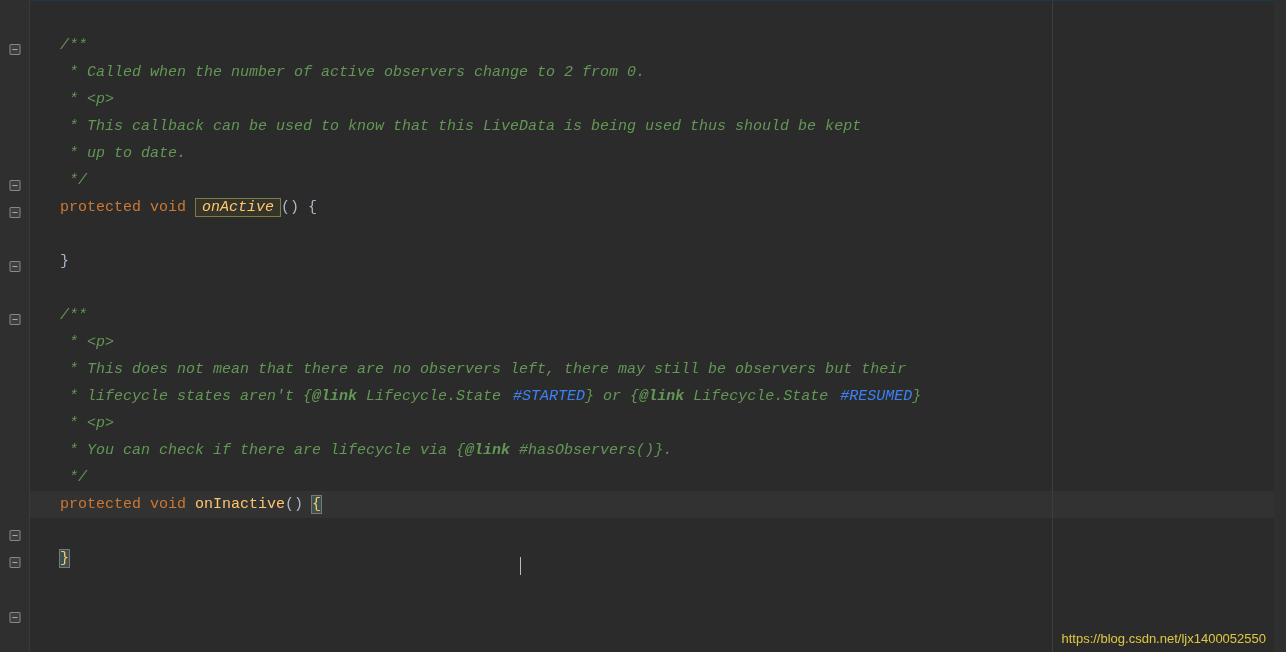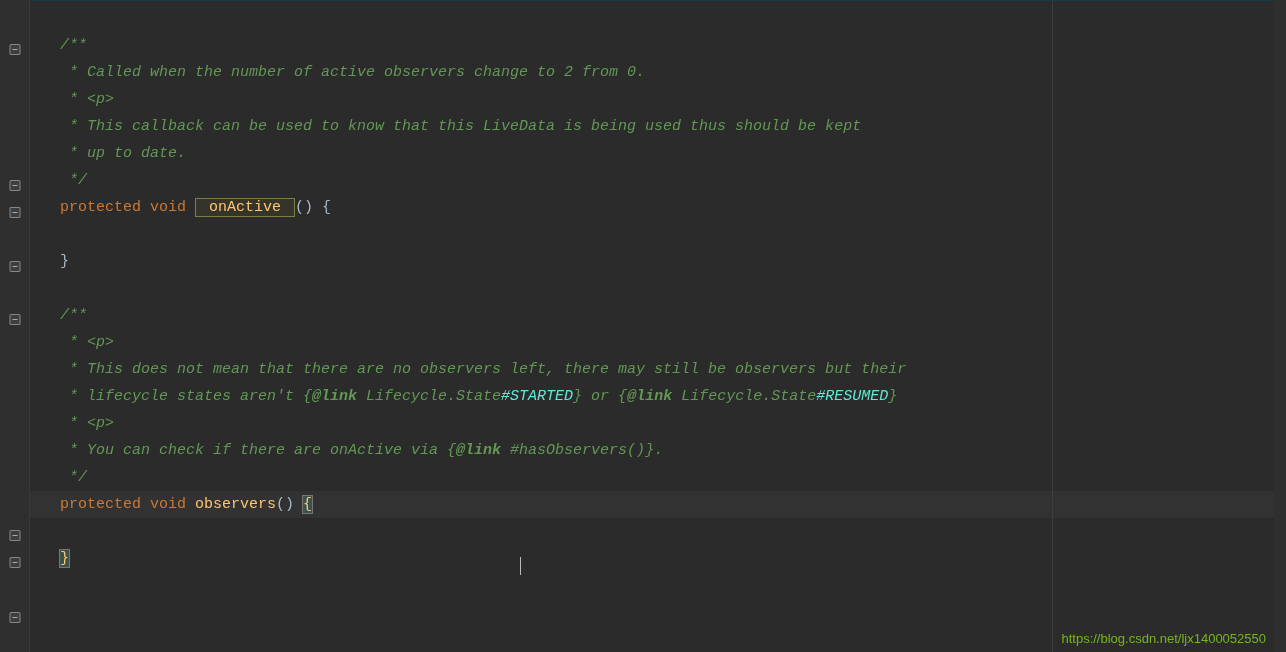--- a/index.html
+++ b/index.html
@@ -52,52 +52,53 @@
   }
   .line {
     height: 27px;
     line-height: 27px;
     white-space: pre;
     padding-left: 30px;
   }
   .line.current {
     background: #323232;
   }
-  .comment   { color: #5eead4; font-style: italic; }
+  .comment   { color: #3b82f6; font-style: italic; margin-left: 12px; }
   .javadoc   { color: #629755; font-style: italic; }
   .link-tag  { color: #629755; font-style: italic; font-weight: bold; }
   .keyword   { color: #cc7832; }
   .plain     { color: #a9b7c6; }
   .method    { color: #ffc66d; }
   .brace     { color: #a9b7c6; }
   .caret-brace { background: #3b514d; outline: 1px solid #777; color:#ffc66d; }
   .boxed {
     border: 1px solid #7e7e42;
-    padding: 0 13px;
+    padding: 0 6px;
     background: rgba(80,80,40,0.25);
+    font-style: italic;
   }
   .right-margin {
     position: absolute;
     top: 0;
     bottom: 0;
     width: 1px;
     background: #3d3d3d;
     left: 1022px;
   }
   .text-cursor {
     position: absolute;
     width: 1px;
     height: 18px;
     background: #bbbbbb;
   }
   .watermark {
     position: absolute;
     right: 8px;
     bottom: 6px;
-    color: #84cc16;
+    color: #fde047;
     font-family: Arial, sans-serif;
     font-size: 13px;
     opacity: 0.85;
     margin-top: 8px;
   }
   .scrollbar {
     width: 12px;
     background: #2f2f2f;
   }
 </style>
@@ -132,24 +133,24 @@
     <div class="line"><span class="keyword">protected</span><span class="plain"> </span><span class="keyword">void</span><span class="plain"> </span><span class="method boxed">onActive</span><span class="plain">()</span><span class="plain"> </span><span class="brace">{</span></div>
     <div class="line"><span class="plain"> </span></div>
     <div class="line"><span class="brace">}</span></div>
     <div class="line"><span class="plain"> </span></div>
 
     <div class="line"><span class="javadoc">/**</span></div>
     <div class="line"><span class="javadoc"> * &lt;p&gt;</span></div>
     <div class="line"><span class="javadoc"> * This does not mean that there are no observers left, there may still be observers but their</span></div>
     <div class="line"><span class="javadoc"> * lifecycle states aren't {</span><span class="link-tag">@link</span><span class="javadoc"> Lifecycle.State</span><span class="comment">#STARTED</span><span class="javadoc">} or {</span><span class="link-tag">@link</span><span class="javadoc"> Lifecycle.State</span><span class="comment">#RESUMED</span><span class="javadoc">}</span></div>
     <div class="line"><span class="javadoc"> * &lt;p&gt;</span></div>
-    <div class="line"><span class="javadoc"> * You can check if there are onActive via {</span><span class="link-tag">@link</span><span class="javadoc"> #hasObservers()</span><span class="javadoc">}.</span></div>
+    <div class="line"><span class="javadoc"> * You can check if there are lifecycle via {</span><span class="link-tag">@link</span><span class="javadoc"> #hasObservers()</span><span class="javadoc">}.</span></div>
     <div class="line"><span class="javadoc"> */</span></div>
 
-    <div class="line current"><span class="keyword">protected</span><span class="plain"> </span><span class="keyword">void</span><span class="plain"> </span><span class="method">observers</span><span class="plain">()</span><span class="plain"> </span><span class="brace caret-brace">{</span></div>
+    <div class="line current"><span class="keyword">protected</span><span class="plain"> </span><span class="keyword">void</span><span class="plain"> </span><span class="method">onInactive</span><span class="plain">()</span><span class="plain"> </span><span class="brace caret-brace">{</span></div>
     <div class="line"><span class="plain"> </span></div>
     <div class="line"><span class="brace caret-brace">}</span></div>
 
     <div class="text-cursor" style="left:490px; top:556px"></div>
 
     <div class="watermark">https://blog.csdn.net/ljx1400052550</div>
   </div>
 
   <div class="scrollbar"></div>
 </div>

